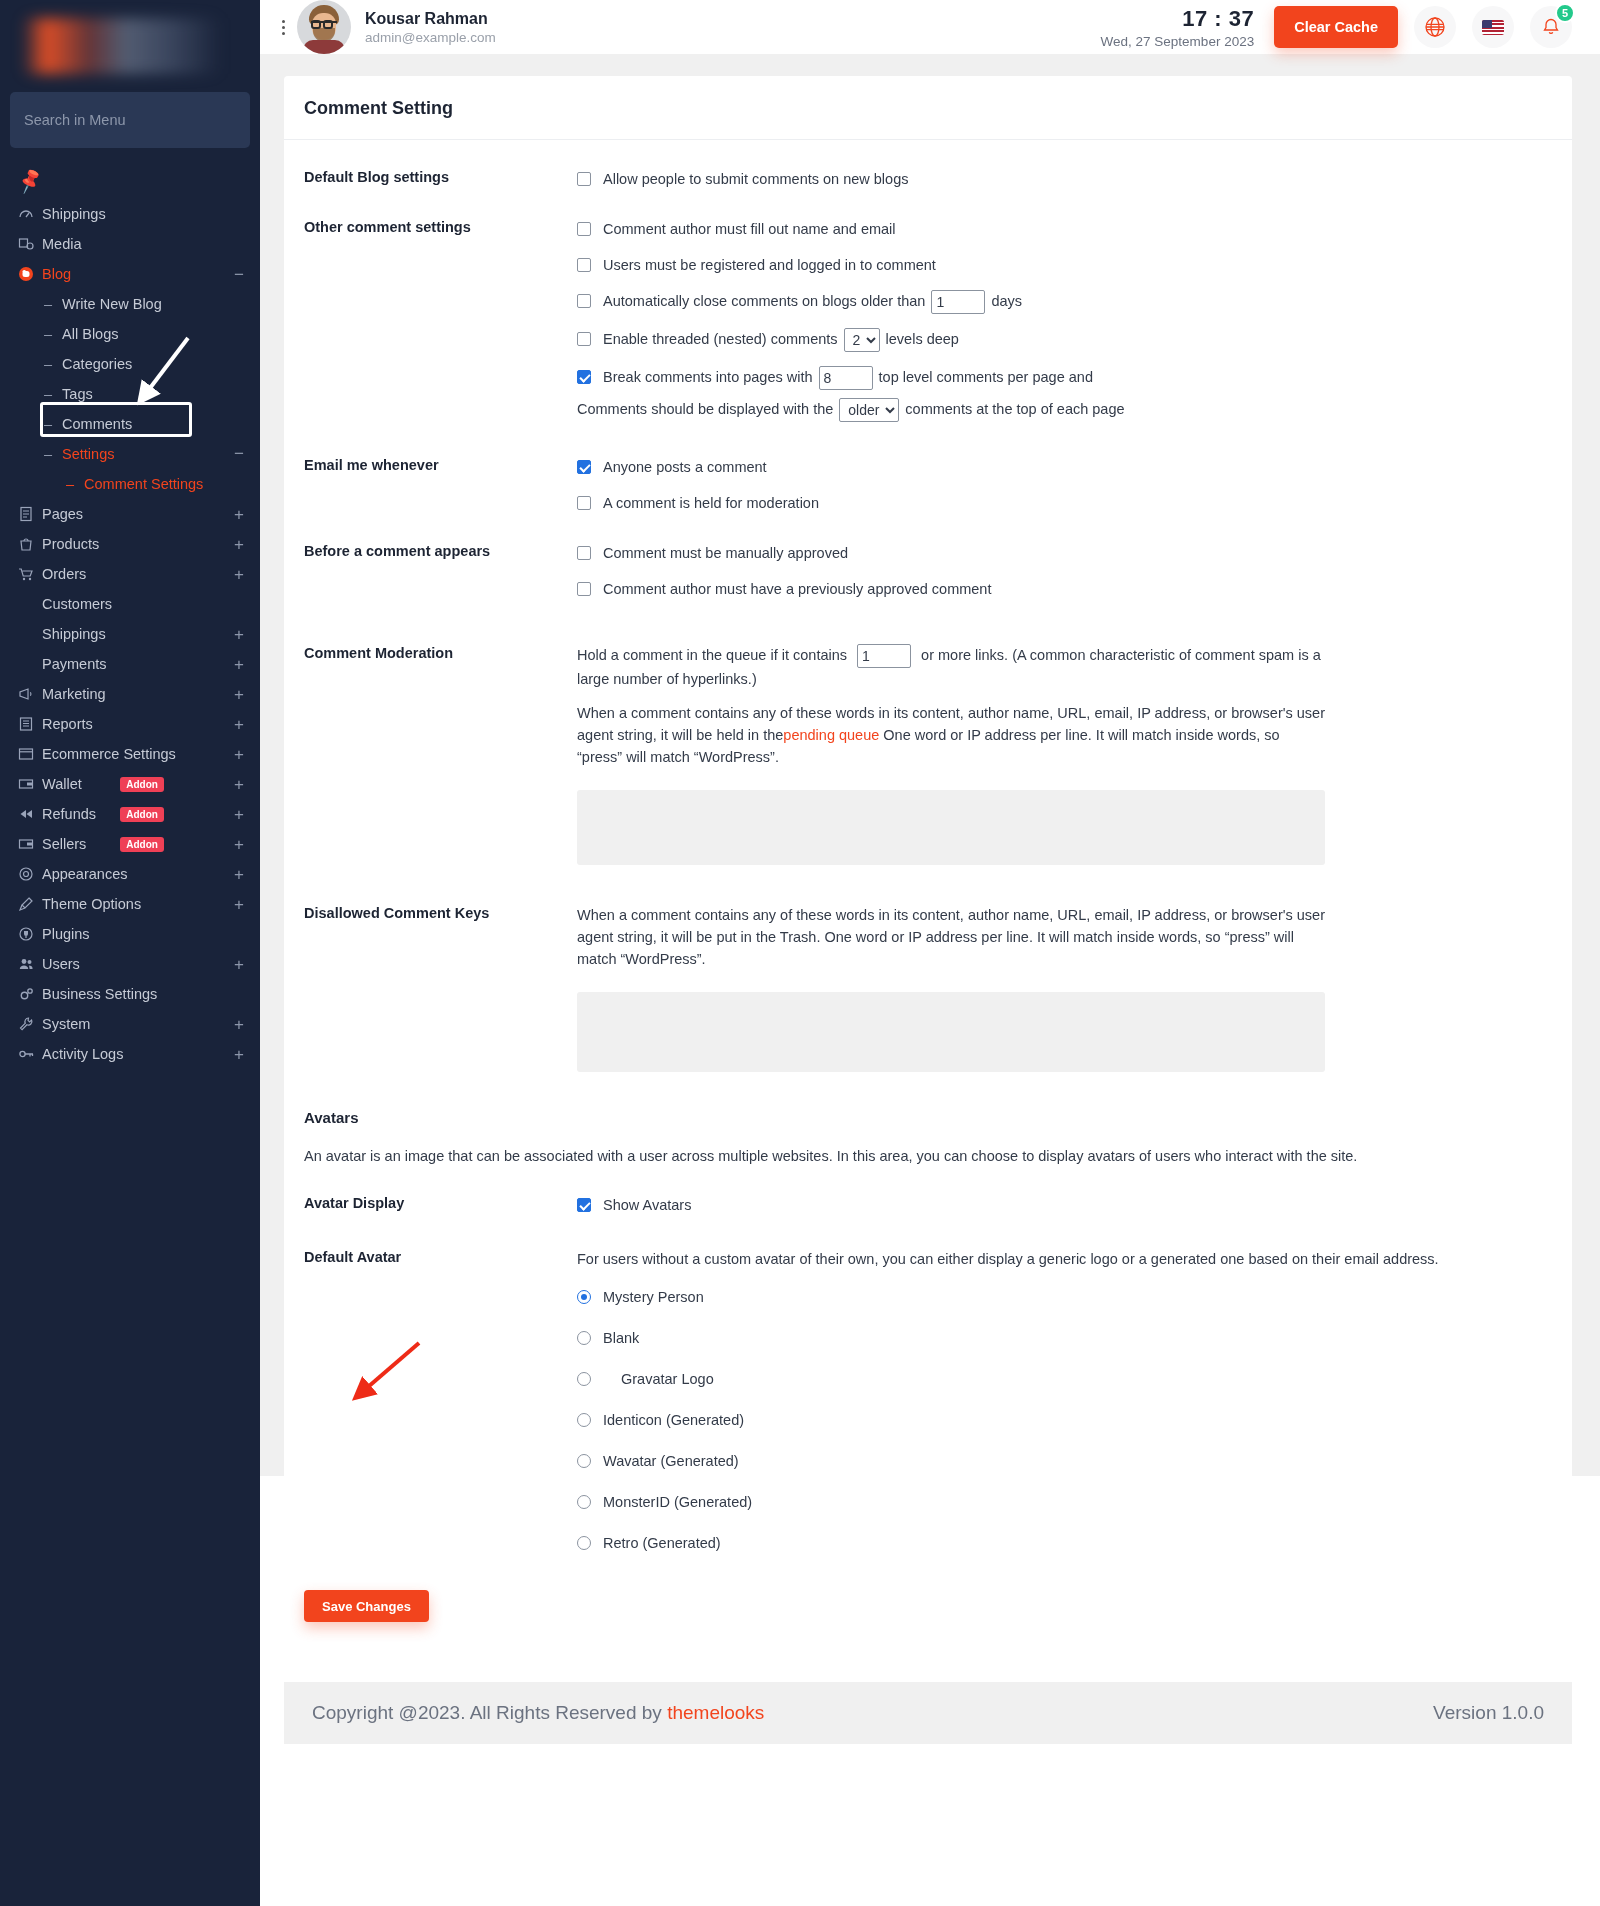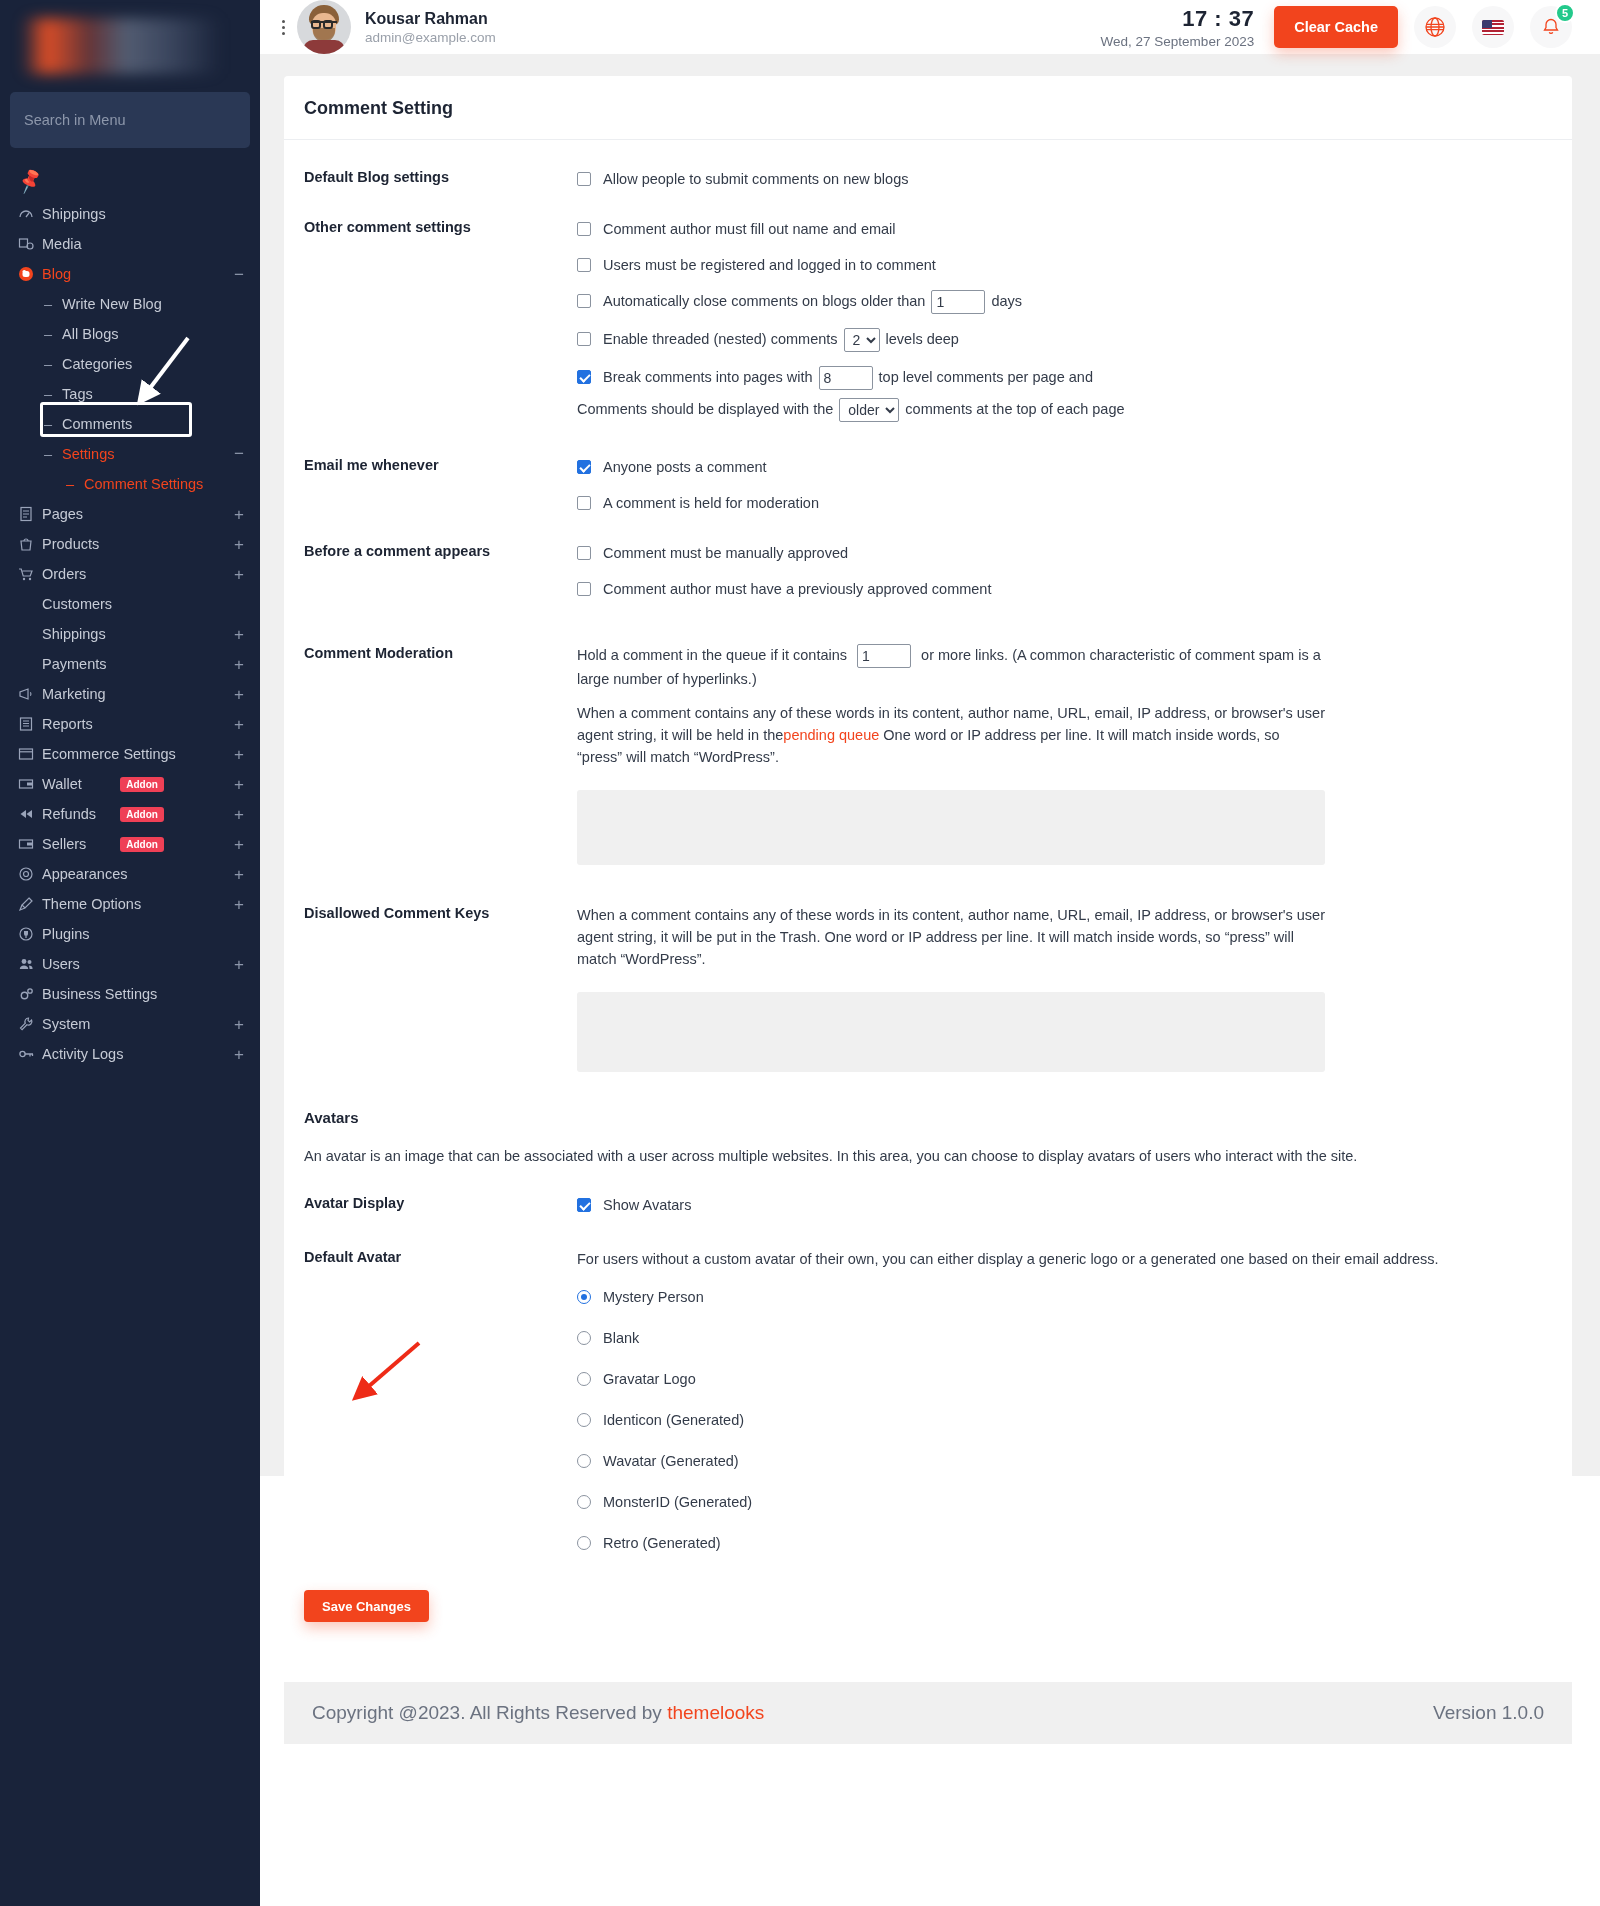--- a/index.html
+++ b/index.html
@@ -694,21 +694,21 @@
               <div class="para" style="margin-bottom:16px;">For users without a custom avatar of their own, you can either display a generic logo or a generated one based on their email address.</div>
 
               <div class="cb-line" style="margin-bottom:19px;">
                 <span class="rd checked"></span>
                 <span>Mystery Person</span>
               </div>
               <div class="cb-line" style="margin-bottom:19px;">
                 <span class="rd"></span>
                 <span>Blank</span>
               </div>
-              <div class="cb-line" style="margin-bottom:19px;">
+              <div class="cb-line" style="margin-bottom:19px;gap:18px;">
                 <span class="rd"></span>
                 <span>Gravatar Logo</span>
               </div>
               <div class="cb-line" style="margin-bottom:19px;">
                 <span class="rd"></span>
                 <span>Identicon (Generated)</span>
               </div>
               <div class="cb-line" style="margin-bottom:19px;">
                 <span class="rd"></span>
                 <span>Wavatar (Generated)</span>

